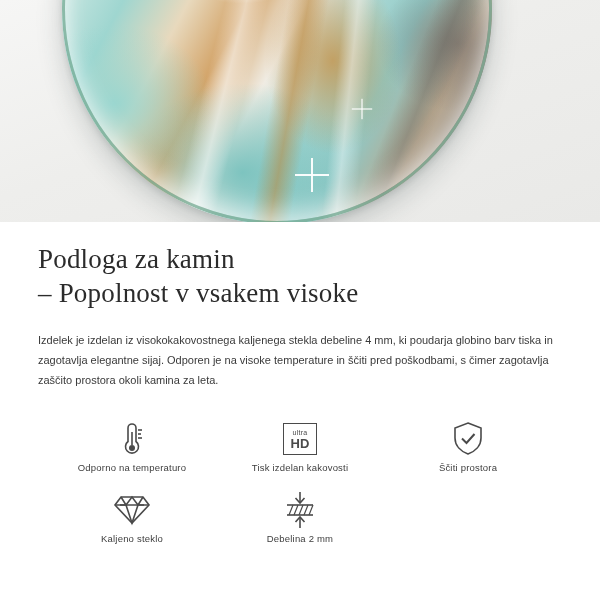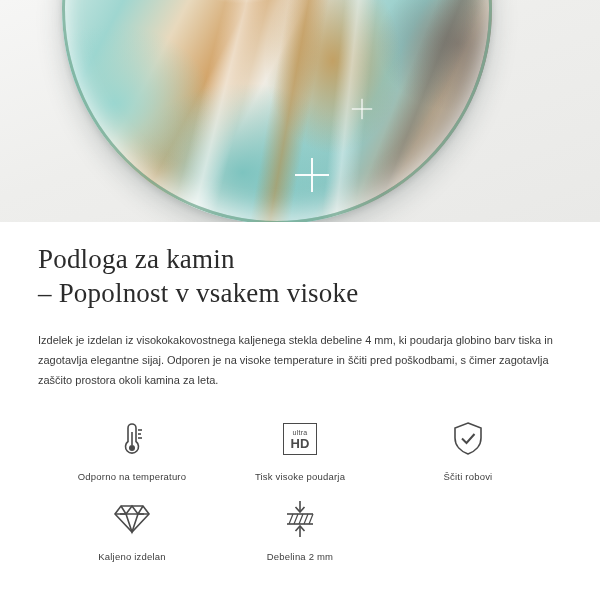--- a/index.html
+++ b/index.html
@@ -153,21 +153,20 @@
     justify-content: flex-start;
   }
   .feature-icon {
     height: 46px;
     display: flex;
     align-items: center;
     justify-content: center;
     color: #4a4a4a;
   }
   .feature-label {
-    margin-top: 9px;
     font-size: 9.5px;
     color: #3d3d3d;
     text-align: right;
     letter-spacing: 0.2px;
   }
   .ultrahd {
     width: 32px;
     height: 30px;
     border: 1.6px solid #4a4a4a;
     display: flex;
@@ -221,45 +220,45 @@
         <div class="feature-label">Odporno na temperaturo</div>
       </div>
 
       <div class="feature">
         <div class="feature-icon">
           <div class="ultrahd">
             <span class="u1">ultra</span>
             <span class="u2">HD</span>
           </div>
         </div>
-        <div class="feature-label">Tisk visoke poudarja</div>
+        <div class="feature-label">Tisk izdelan kakovosti</div>
       </div>
 
       <div class="feature">
         <div class="feature-icon">
           <svg width="34" height="40" viewBox="0 0 34 40" fill="none" stroke="#4a4a4a" stroke-width="1.6">
             <path d="M17 4 L30 9 v10 c0 8 -6 13.5 -13 16 c-7 -2.5 -13 -8 -13 -16 V9 z"></path>
             <path d="M11 19.5 l4.5 4.5 L23.5 15" stroke-width="2"></path>
           </svg>
         </div>
-        <div class="feature-label">Ščiti robovi</div>
+        <div class="feature-label">Ščiti prostora</div>
       </div>
 
       <div class="feature">
         <div class="feature-icon">
           <svg width="38" height="34" viewBox="0 0 38 34" fill="none" stroke="#4a4a4a" stroke-width="1.6">
             <path d="M8 4 h22 l6 8 l-17 18 l-17 -18 z"></path>
             <path d="M2 12 h34"></path>
             <path d="M8 4 l5 8 l-6 0"></path>
             <path d="M30 4 l-5 8 l6 0"></path>
             <path d="M13 12 l6 18 l6 -18"></path>
             <path d="M13 12 l6 -8 l6 8"></path>
           </svg>
         </div>
-        <div class="feature-label">Kaljeno izdelan</div>
+        <div class="feature-label">Kaljeno steklo</div>
       </div>
 
 
       <div class="feature">
         <div class="feature-icon">
           <svg width="36" height="40" viewBox="0 0 36 40" fill="none" stroke="#4a4a4a" stroke-width="1.6">
             <line x1="18" y1="2" x2="18" y2="12"></line>
             <path d="M13.5 8 L18 13 L22.5 8"></path>
             <line x1="5" y1="15" x2="31" y2="15"></line>
             <line x1="5" y1="25" x2="31" y2="25"></line>

